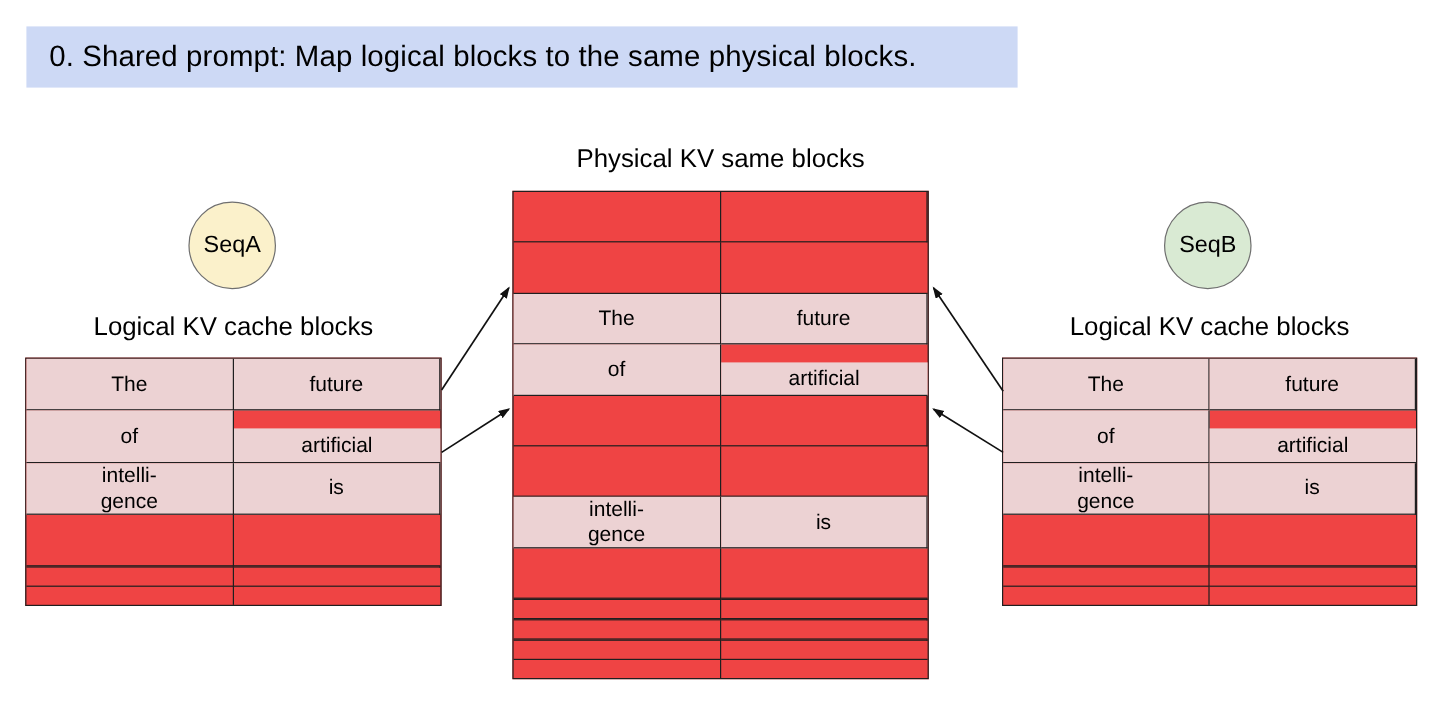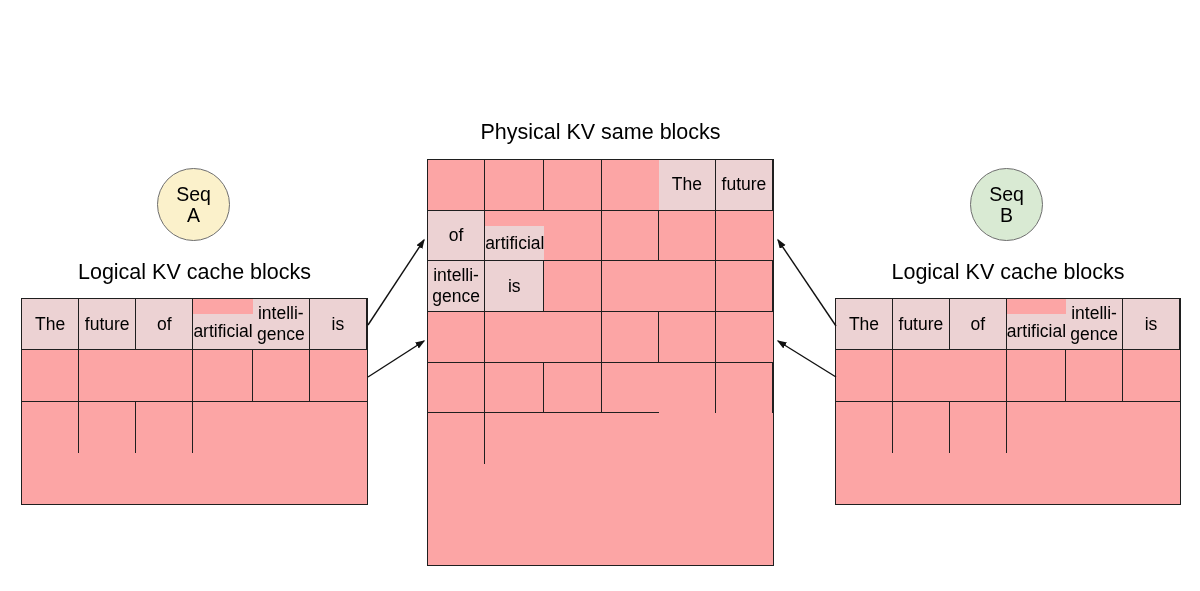--- a/index.html
+++ b/index.html
@@ -17,49 +17,52 @@
   .banner{position:absolute;left:22px;top:22px;width:826px;height:51px;
     background:var(--banner-bg);display:flex;align-items:center;
     padding-left:19px;font-size:24.5px;letter-spacing:.1px;}
 
   .tbl-title{position:absolute;height:26px;font-size:21.5px;text-align:center;
     line-height:26px;white-space:nowrap;}
   .title-physical{left:427px;top:119px;width:347px;}
   .title-logical-a{left:21px;top:259px;width:347px;}
   .title-logical-b{left:835px;top:259px;width:346px;}
 
-  .grid{position:absolute;display:grid;grid-template-columns:repeat(6,1fr);
-    border:1.5px solid var(--line);background:#fca5a5;}
+  .grid{position:absolute;display:grid;grid-template-columns:repeat(2,1fr);
+    border:1.5px solid var(--line);background:#ef4444;}
   .grid-physical{left:427px;top:159px;width:347px;height:407px;
     grid-template-rows:repeat(8,1fr);}
   .grid-logical-a{left:21px;top:298px;width:347px;height:207px;
     grid-template-rows:repeat(4,1fr);}
   .grid-logical-b{left:835px;top:298px;width:346px;height:207px;
     grid-template-rows:repeat(4,1fr);}
   .cell{border-right:1.5px solid var(--line);border-bottom:1.5px solid var(--line);
     display:flex;align-items:center;justify-content:center;text-align:center;
     font-size:17.5px;line-height:1.18;white-space:pre-line;}
   .cell:nth-child(4n){border-right:none;margin-top:15px;}
   .grid .cell:nth-last-child(-n+4){border-bottom:none;}
   .cell.fill{background:var(--cell-fill);}
 
   .seq-circle{position:absolute;width:73px;height:73px;border-radius:50%;
-    border:1.5px solid #6f6f6f;display:flex;flex-direction:column;
+    border:1.5px solid #6f6f6f;display:flex;flex-direction:row;
     align-items:center;justify-content:center;font-size:19.5px;line-height:21px;}
   .seq-a{left:157px;top:168px;background:var(--seq-a-fill);}
   .seq-b{left:970px;top:168px;background:var(--seq-b-fill);}
 
   .arrows{position:absolute;left:0;top:0;width:1200px;height:591px;
     pointer-events:none;}
 </style>
 </head>
 <body>
 
 <div class="stage">
 
+  <div class="banner">
+    <span>0. Shared prompt: Map logical blocks to the same physical blocks.</span>
+  </div>
 
   <div class="seq-circle seq-a">
     <span>Seq</span>
     <span>A</span>
   </div>
 
   <div class="seq-circle seq-b">
     <span>Seq</span>
     <span>B</span>
   </div>

